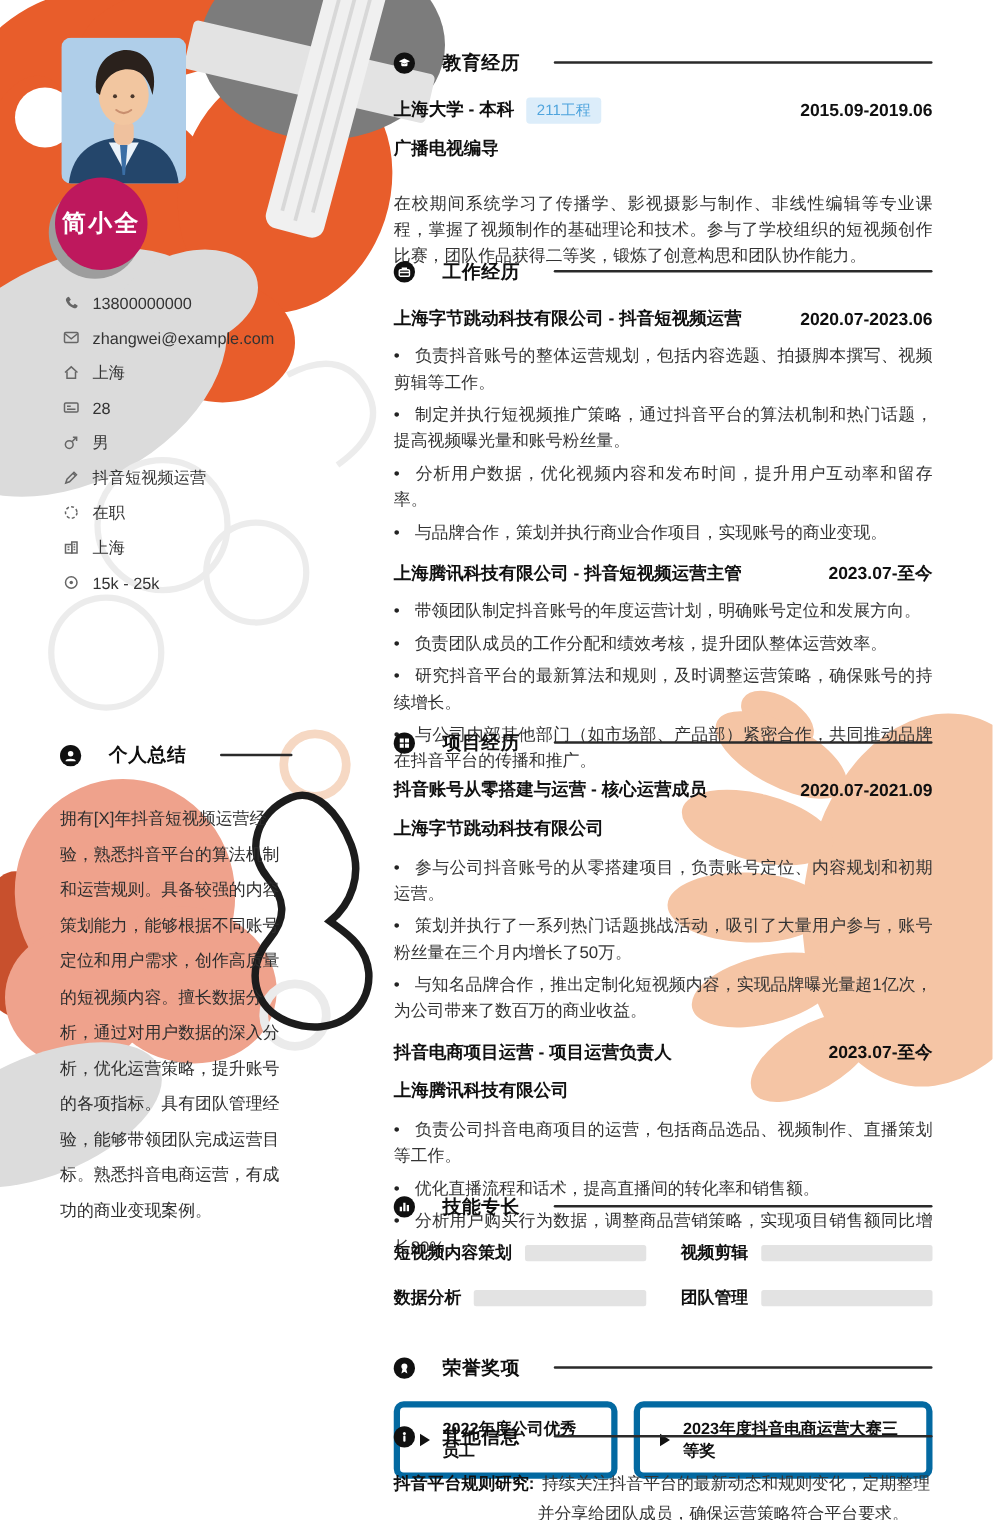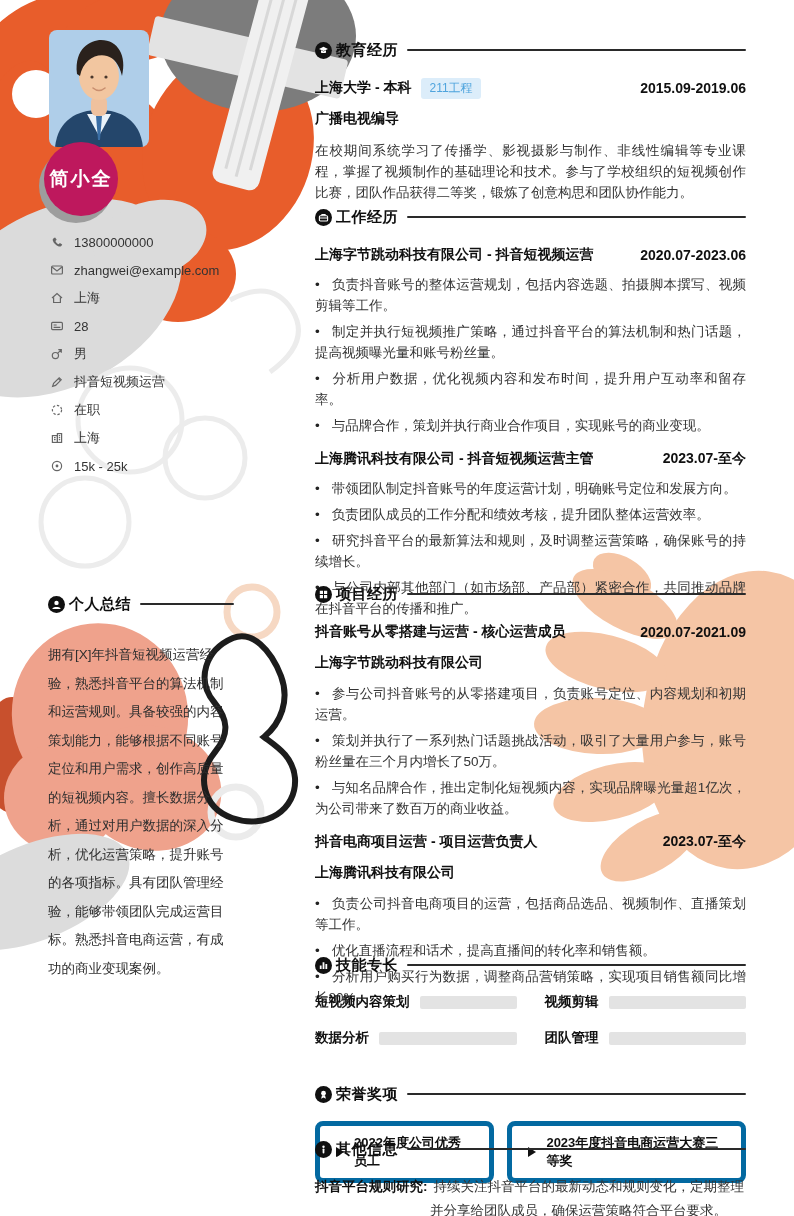--- a/index.html
+++ b/index.html
@@ -15,35 +15,35 @@
     position:absolute;left:44px;top:142px;width:74px;height:74px;border-radius:50%;
     background:#be185d;color:#fff;display:flex;align-items:center;justify-content:center;
     font-size:19px;font-weight:bold;letter-spacing:2px;box-shadow:-5px 7px 0 0 #9D9D9D;
   }
   .contact{position:absolute;left:50px;top:228px;}
   .contact-row{display:flex;align-items:center;height:28px;gap:10px;font-size:13px;color:#333;}
   .contact-row .ic{width:14px;height:14px;display:flex;align-items:center;justify-content:center;flex:none;}
   .summary{position:absolute;left:48px;top:594px;width:186px;}
   .summary p{margin:27px 0 0;font-size:13.5px;line-height:28.5px;color:#2e2e2e;}
   
-  .sec-head{display:flex;align-items:center;gap:4px;height:20px;}
+  .sec-head{display:flex;align-items:center;gap:22px;height:20px;}
   .sec-icon{width:17px;height:17px;border-radius:50%;background:#101010;display:flex;align-items:center;justify-content:center;flex:none;}
   .sec-title{font-weight:bold;font-size:15px;color:#0f0f0f;white-space:nowrap;letter-spacing:.5px;}
   .sec-rule{flex:1;height:2px;background:#2a2a2a;margin-left:5px;border-radius:1px;}
   
   .main{position:absolute;left:315px;top:0;width:431px;z-index:2;}
   .section{position:absolute;left:0;width:431px;}
   .sec-edu{top:40px;} .sec-work{top:207px;} .sec-proj{top:584px;}
   .sec-skill{top:955px;} .sec-honor{top:1084px;} .sec-other{top:1139px;}
   .entry-head{display:flex;justify-content:space-between;align-items:center;font-weight:bold;font-size:14px;color:#101010;margin-top:18px;height:20px;}
   .entry-left{display:flex;align-items:center;gap:10px;}
   .entry-date{white-space:nowrap;}
   .badge-211{background:#DCEDFA;color:#4FA4DD;font-size:12px;font-weight:normal;padding:2px 8px;border-radius:3px;}
   .entry-sub{font-weight:bold;font-size:14px;color:#101010;margin-top:12px;height:20px;}
-  .para{font-size:13.5px;line-height:21px;color:#333;margin-top:10px;text-align:justify;}
+  .para{font-size:13.5px;line-height:21px;color:#333;margin-top:22px;text-align:justify;}
   .bullets{margin-top:9px;}
   .bullet{font-size:13.5px;line-height:21px;color:#333;margin-bottom:5px;text-align:justify;}
   .bullet::before{content:"•";margin-right:12px;color:#222;}
   
   .skills-grid{display:grid;grid-template-columns:1fr 1fr;column-gap:28px;row-gap:18px;margin-top:18px;}
   .skill{display:flex;align-items:center;}
   .skill-label{font-weight:bold;font-size:13.5px;color:#101010;margin-right:10px;white-space:nowrap;}
   .skill-bar{flex:1;height:13px;background:#E3E3E3;border-radius:2px;overflow:hidden;}
   .skill-fill{height:100%;background:#0D0D0D;clip-path:polygon(0 0,100% 0,calc(100% - 8px) 100%,0 100%);}
   

